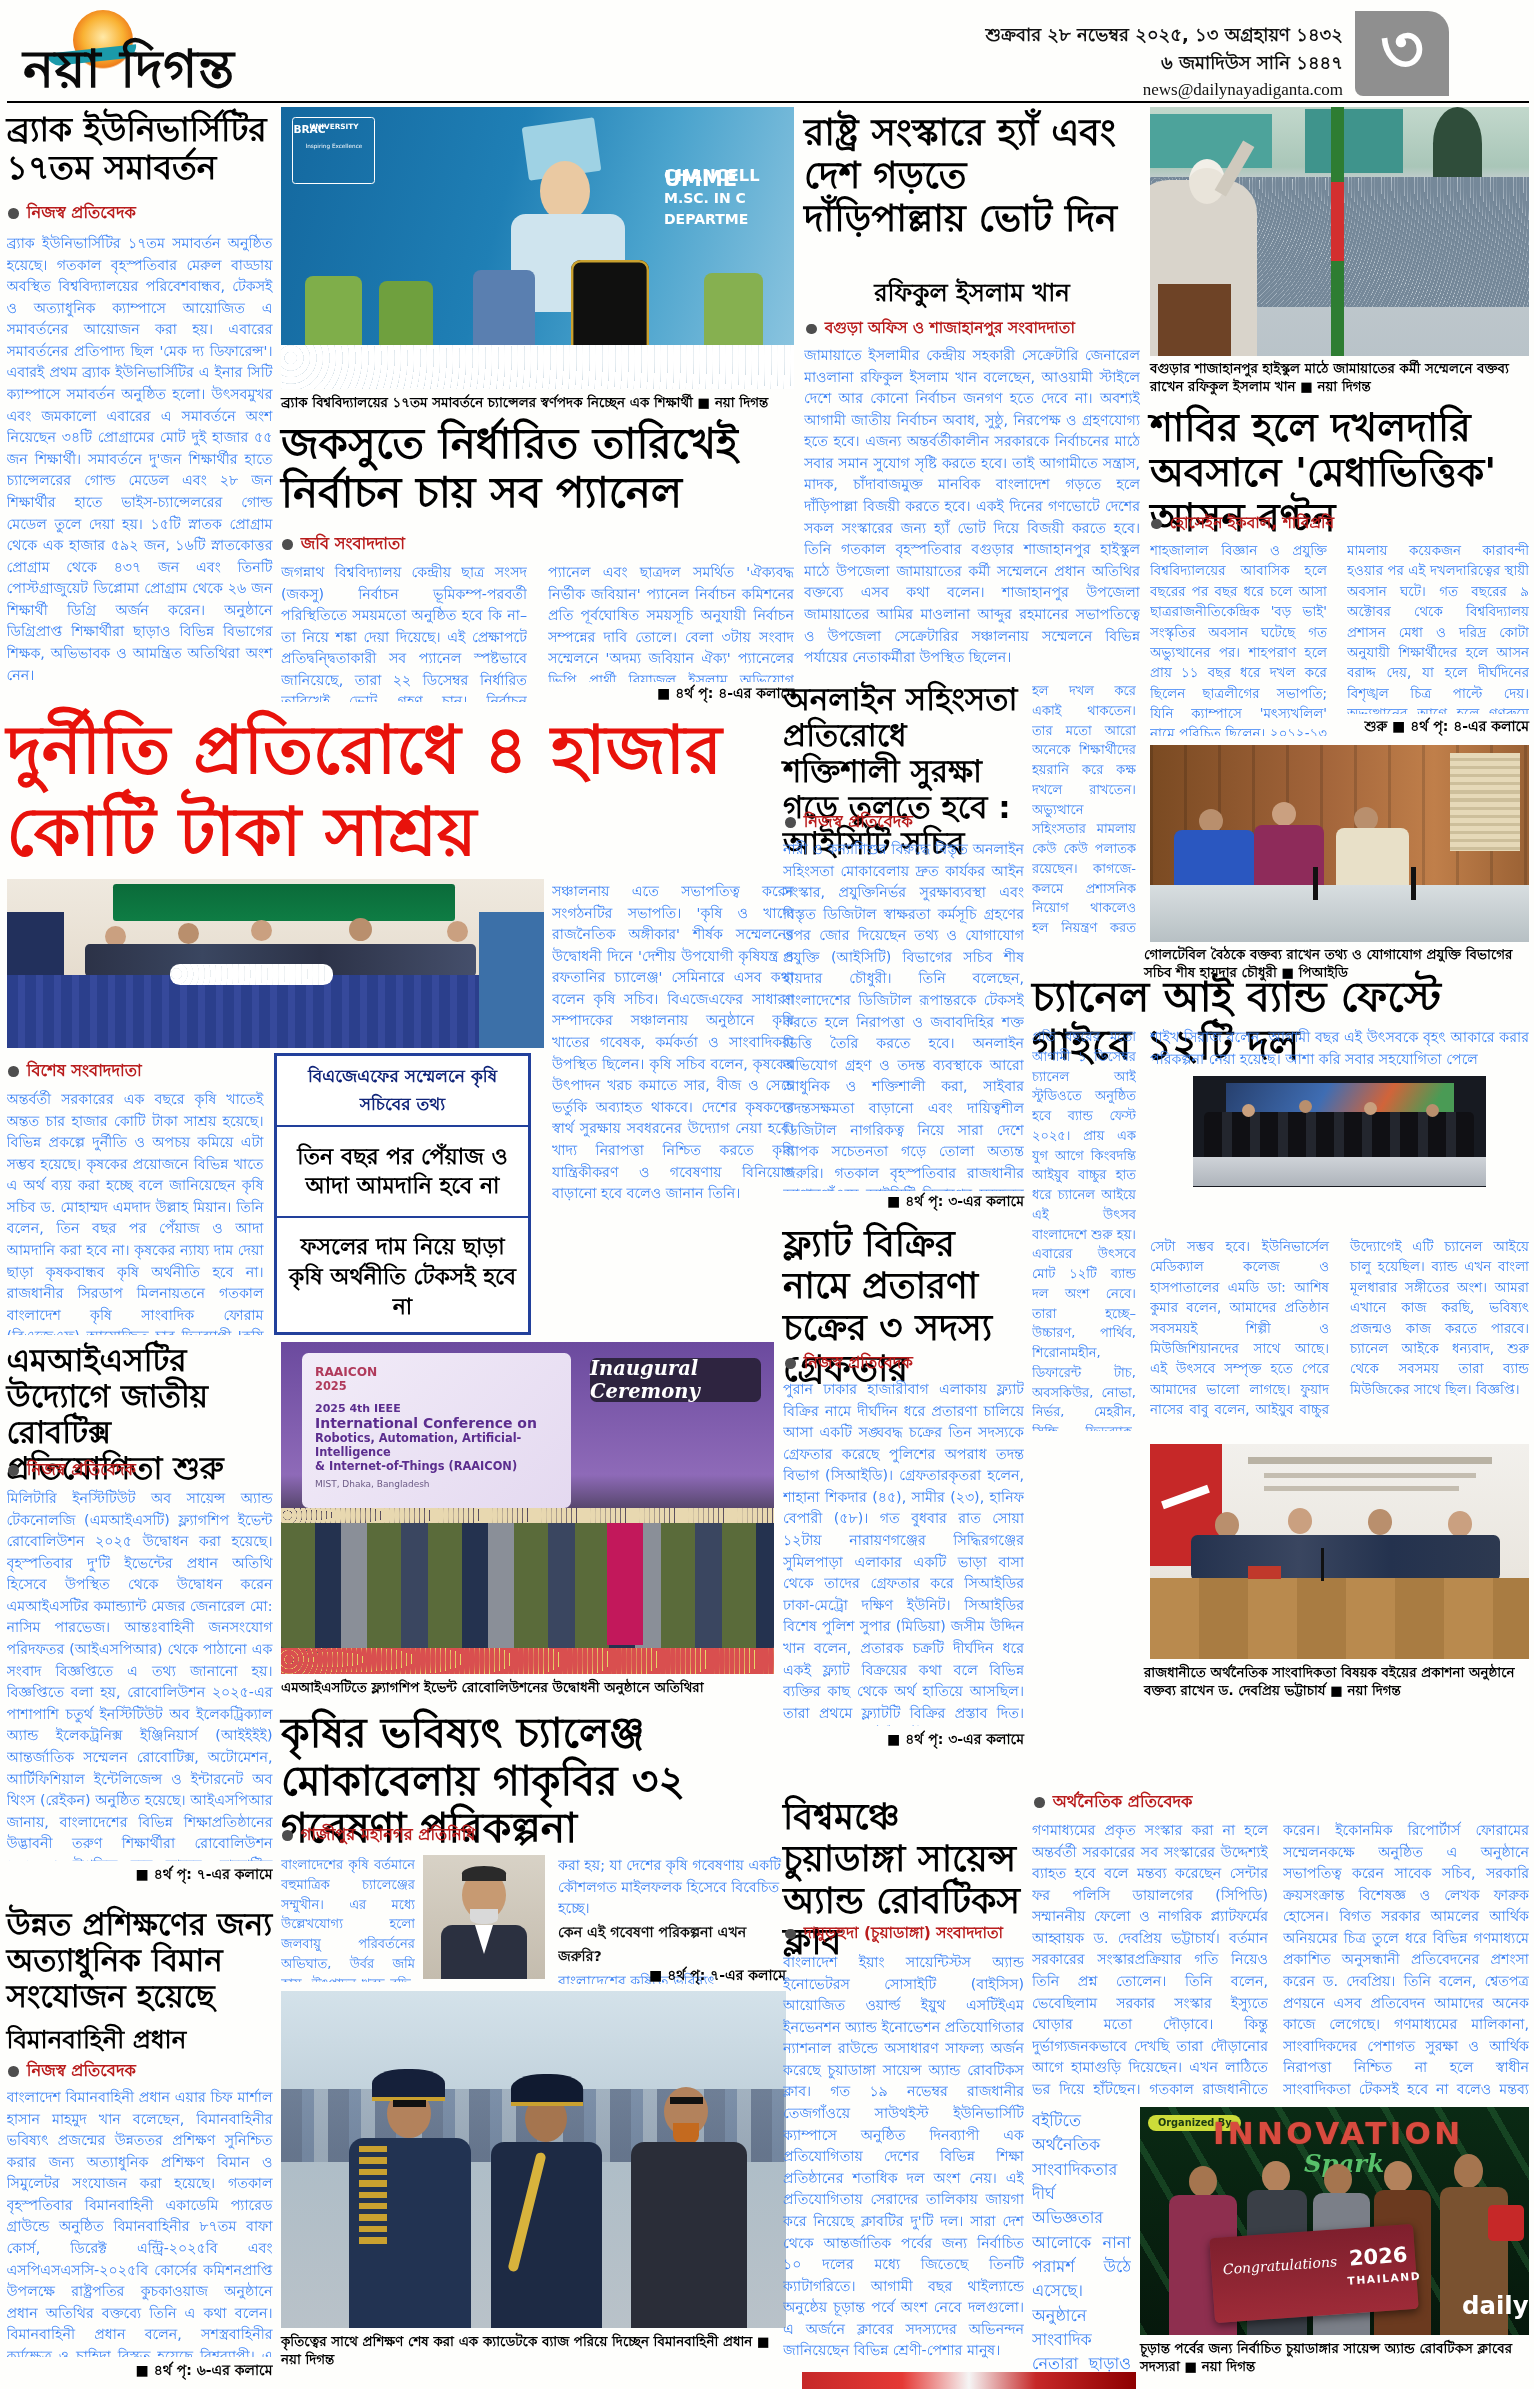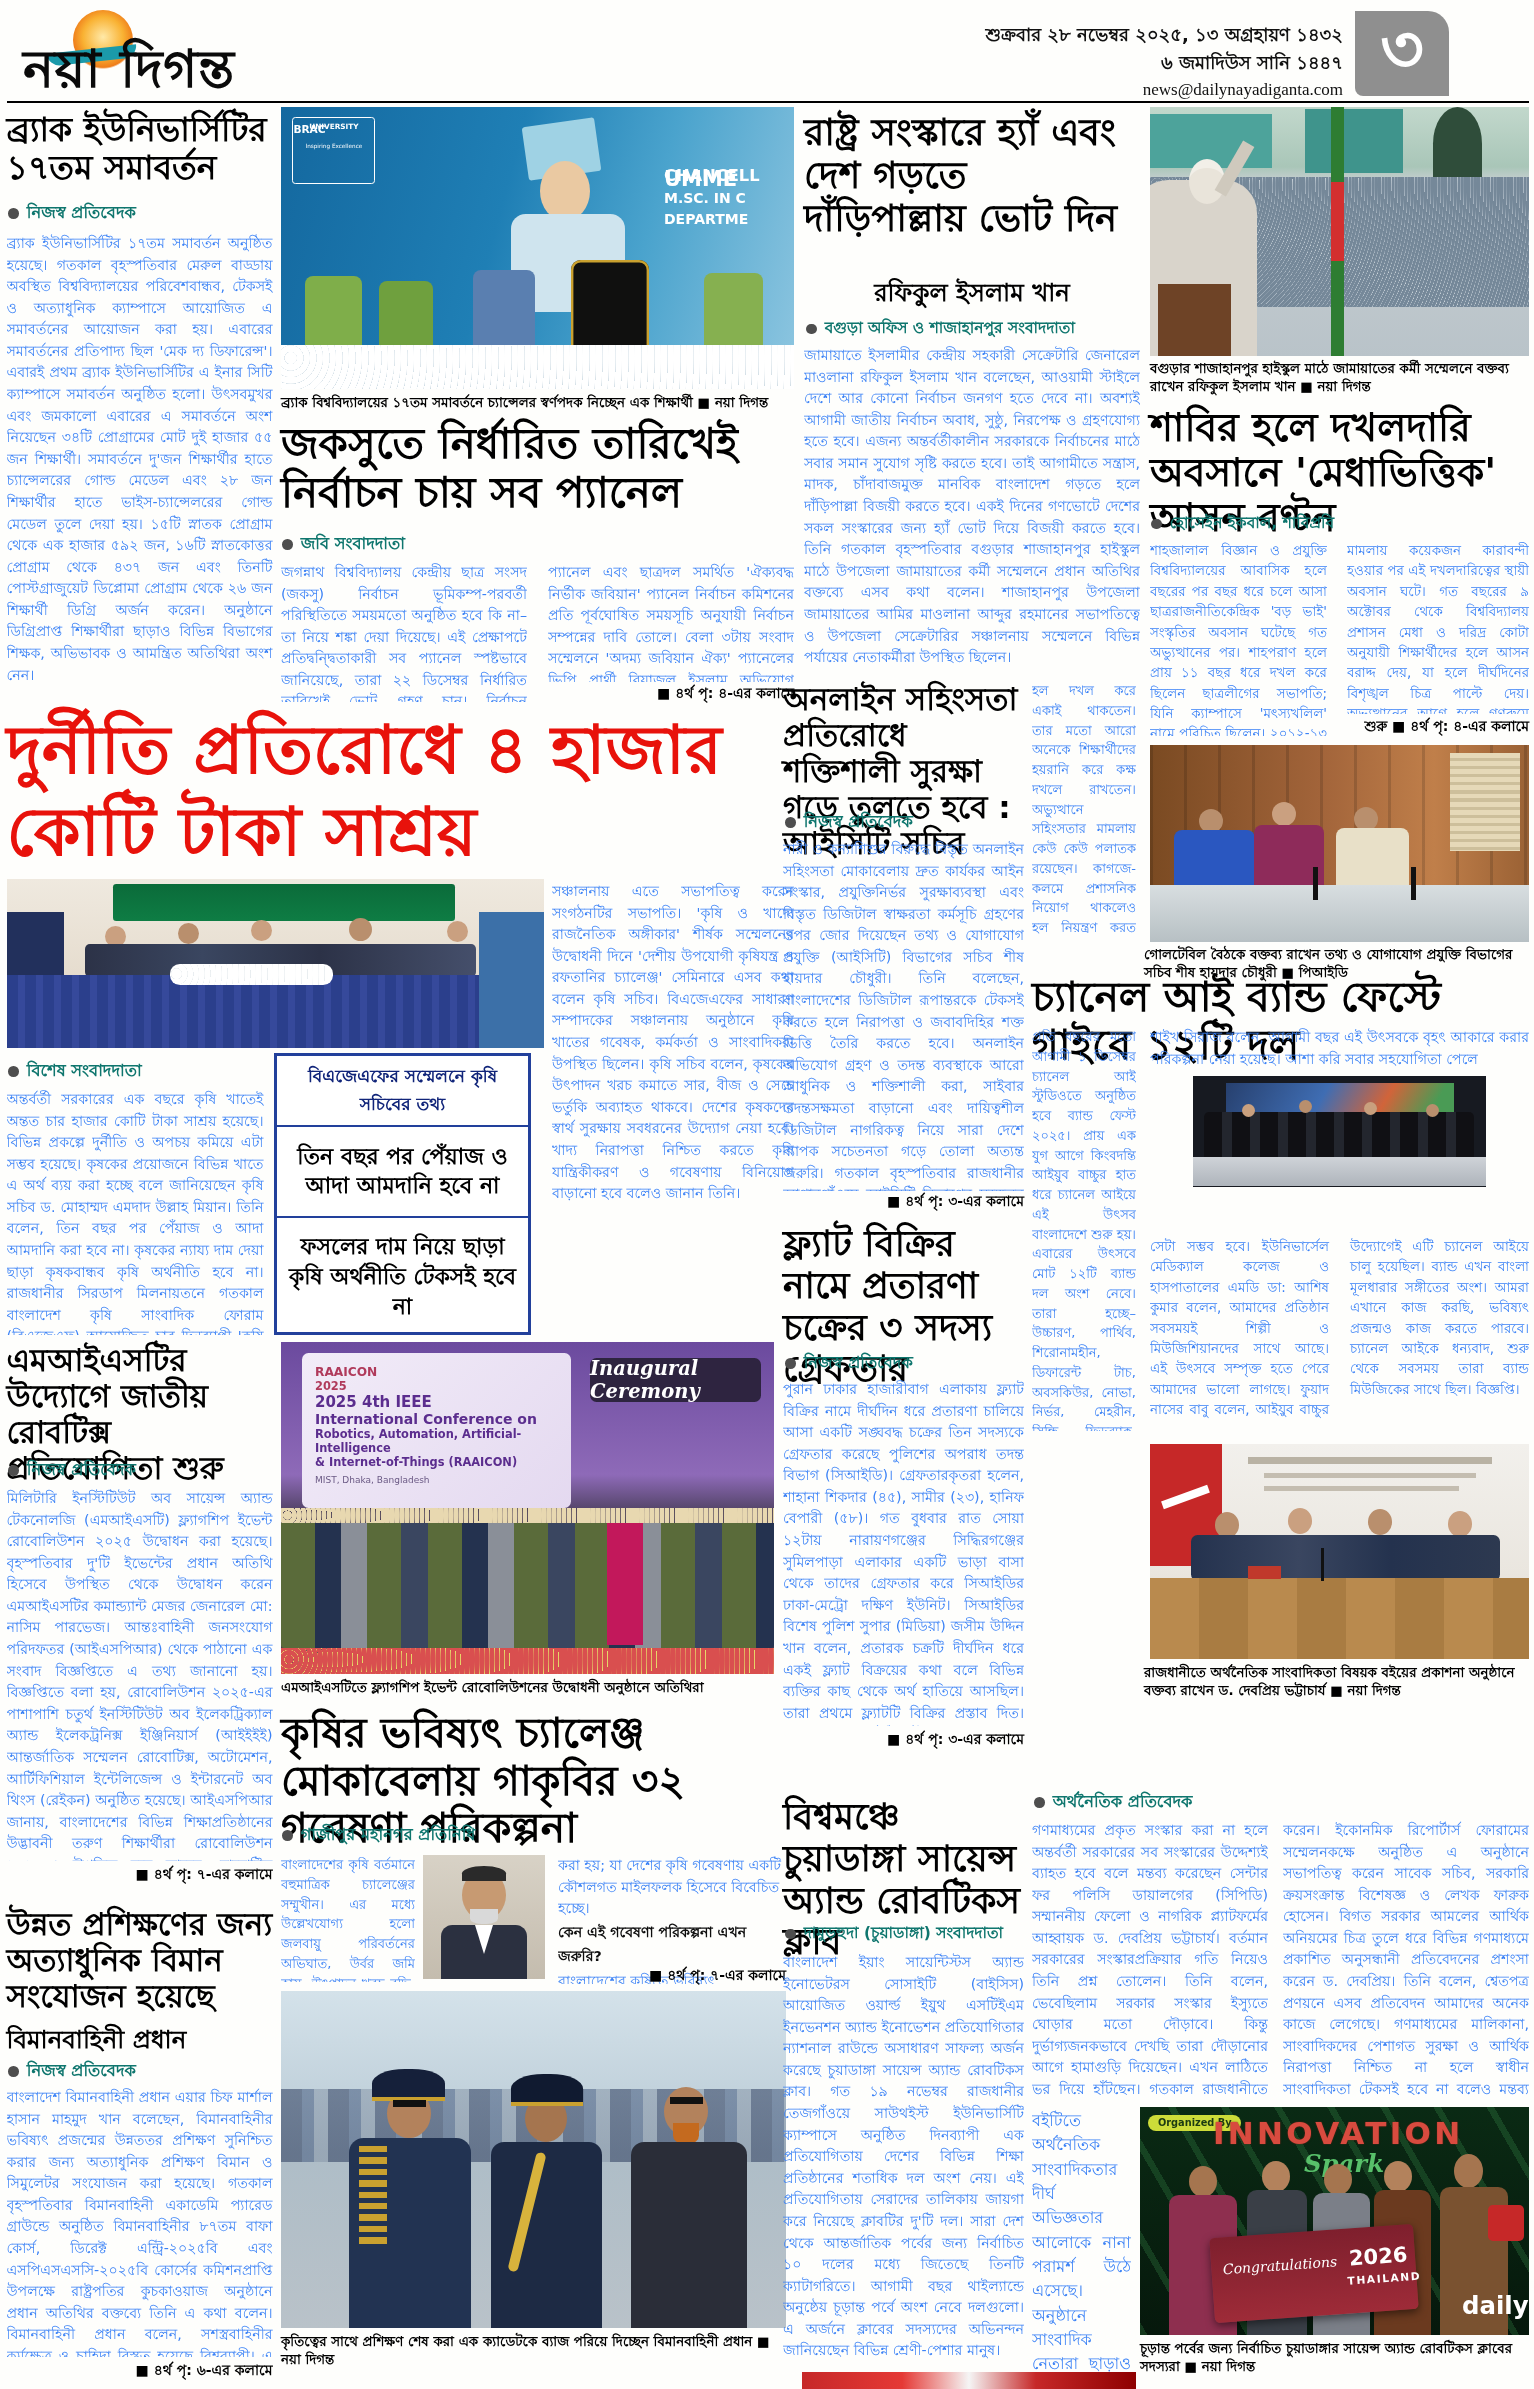--- a/index.html
+++ b/index.html
@@ -2,21 +2,21 @@
 <html lang="bn" style="font-size:13px"><head>
 <meta charset="utf-8">
 <style>
   html,body{margin:0;padding:0;background:#e9e9e6;}
   .page{position:relative;width:1535px;height:2389px;background:#fefefc;margin:0 auto;
         font-family:"DejaVu Sans","Liberation Sans",sans-serif;color:#0e0e0e;overflow:hidden;}
   .abs{position:absolute;}
   .hl{font-weight:700;text-align:left;line-height:1.16;color:#000;}
   .hl-red{color:#e8120b;}
   .speaker{font-weight:700;text-align:center;color:#000;}
-  .byline{display:flex;align-items:center;gap:8.1px;font-weight:700;font-size:16.3px;color:#0f766e;}
+  .byline{display:flex;align-items:center;gap:8.1px;font-weight:700;font-size:16.3px;color:#b91c1c;}
   .dot{width:10.6px;height:10.6px;border-radius:50%;background:#4e4e4e;flex:0 0 auto;}
   .body{font-size:14.2px;line-height:1.52;text-align:justify;color:#3b82f6;overflow:hidden;}
   .cols2{column-count:2;column-gap:21px;}
   .jump{font-weight:700;font-size:14px;color:#000;text-align:right;}
   .cap{font-size:13.4px;font-weight:600;line-height:1.32;color:#000;}
   .ph{position:absolute;overflow:hidden;background:#b9b9b9;}
   .ph *{position:absolute;}
   .rule{position:absolute;background:#000;}
   
   .brand{font-size:52px;font-weight:800;color:#0a0a0a;letter-spacing:0.8px;line-height:1;}
@@ -202,21 +202,21 @@
     <span class="dot"></span>
     <span>নিজস্ব প্রতিবেদক</span>
   </div>
   <div class="abs body" style="left:6.5px;top:2087px;width:266px;height:270px;">বাংলাদেশ বিমানবাহিনী প্রধান এয়ার চিফ মার্শাল হাসান মাহমুদ খান বলেছেন, বিমানবাহিনীর ভবিষ্যৎ প্রজন্মের উন্নততর প্রশিক্ষণ সুনিশ্চিত করার জন্য অত্যাধুনিক প্রশিক্ষণ বিমান ও সিমুলেটর সংযোজন করা হয়েছে। গতকাল বৃহস্পতিবার বিমানবাহিনী একাডেমি প্যারেড গ্রাউন্ডে অনুষ্ঠিত বিমানবাহিনীর ৮৭তম বাফা কোর্স, ডিরেক্ট এন্ট্রি-২০২৫বি এবং এসপিএসএসসি-২০২৫বি কোর্সের কমিশনপ্রাপ্তি উপলক্ষে রাষ্ট্রপতির কুচকাওয়াজ অনুষ্ঠানে প্রধান অতিথির বক্তব্যে তিনি এ কথা বলেন। বিমানবাহিনী প্রধান বলেন, সশস্ত্রবাহিনীর কর্মক্ষেত্র ও চাহিদা বিস্তৃত হয়েছে বিশ্বব্যাপী। এ লক্ষ্য সামনে রেখেই বিমানবাহিনীর প্রশিক্ষণ ব্যবস্থাকে আরো আধুনিক ও যুগোপযোগী করা হয়েছে। আমাদের সবার গর্বের বিষয় যে, বাংলাদেশ বিমানবাহিনী একাডেমির প্রশিক্ষণ মানের সুনাম আজ আন্তর্জাতিক মহলেও স্বীকৃতি লাভ করেছে। বিমানবাহিনীর শিক্ষা প্রতিষ্ঠানগুলোতে</div>
   <div class="abs jump" style="left:6.5px;top:2359px;width:266px;">■ ৪র্থ পৃ: ৬-এর কলামে</div>
 
   <div class="ph" style="left:281px;top:1342px;width:493px;height:332px;background:linear-gradient(#6b4a9e 0%,#8e6ab8 40%,#3c3548 55%,#443c52 100%);">
     <div style="left:21px;top:11.4px;width:269px;height:155px;background:linear-gradient(135deg,#f2ecf8,#e4d9f0);border-radius:6.5px;padding:11.4px 13px;box-sizing:border-box;color:#5b2d8e;">
       <div style="position:static;font-weight:700;font-size:12.2px;color:#b03a5b;">RAAICON</div>
       <div style="position:static;font-weight:700;font-size:11.4px;color:#b03a5b;">2025</div>
-      <div style="position:static;font-weight:700;font-size:15px;margin-top:0;">2025 4th IEEE</div>
+      <div style="position:static;font-weight:700;font-size:11px;margin-top:9px;">2025 4th IEEE</div>
       <div style="position:static;font-weight:700;font-size:14px;">International Conference on</div>
       <div style="position:static;font-weight:700;font-size:11.4px;">Robotics, Automation, Artificial-Intelligence</div>
       <div style="position:static;font-weight:700;font-size:11.4px;">&amp; Internet-of-Things (RAAICON)</div>
       <div style="position:static;font-size:9px;margin-top:6.5px;color:#6b5a85;">MIST, Dhaka, Bangladesh</div>
     </div>
     <div style="left:309px;top:16.3px;width:171px;height:44px;background:#2e2440;border-radius:6.5px;color:#fff;font-style:italic;font-weight:700;font-size:19.5px;display:flex;align-items:center;justify-content:center;font-family:'DejaVu Serif','Liberation Serif',serif;">Inaugural Ceremony</div>
     <div style="left:0;top:176px;width:493px;height:130px;background:repeating-linear-gradient(90deg,#5a6b3a 0 34px,#24324f 34px 60px,#8a8f98 60px 86px,#5a6b3a 86px 120px,#3a4660 120px 147px);border-radius:3.3px;"></div>
     <div style="left:326px;top:181px;width:36px;height:122px;background:#c2185b;"></div>
     <div style="left:0;top:166px;width:493px;height:14.7px;background:repeating-radial-gradient(circle at 6.5px 7.3px,#e8d8b0 0 4.1px,rgba(0,0,0,0) 4.9px),#4a3f55;"></div>
     <div style="left:0;top:306px;width:493px;height:26px;background:repeating-radial-gradient(circle at 8.1px 11.4px,#d94f4f 0 4.1px,rgba(0,0,0,0) 4.9px),repeating-radial-gradient(circle at 21px 16.3px,#e8e16a 0 4.1px,rgba(0,0,0,0) 4.9px),#3f3850;"></div>

